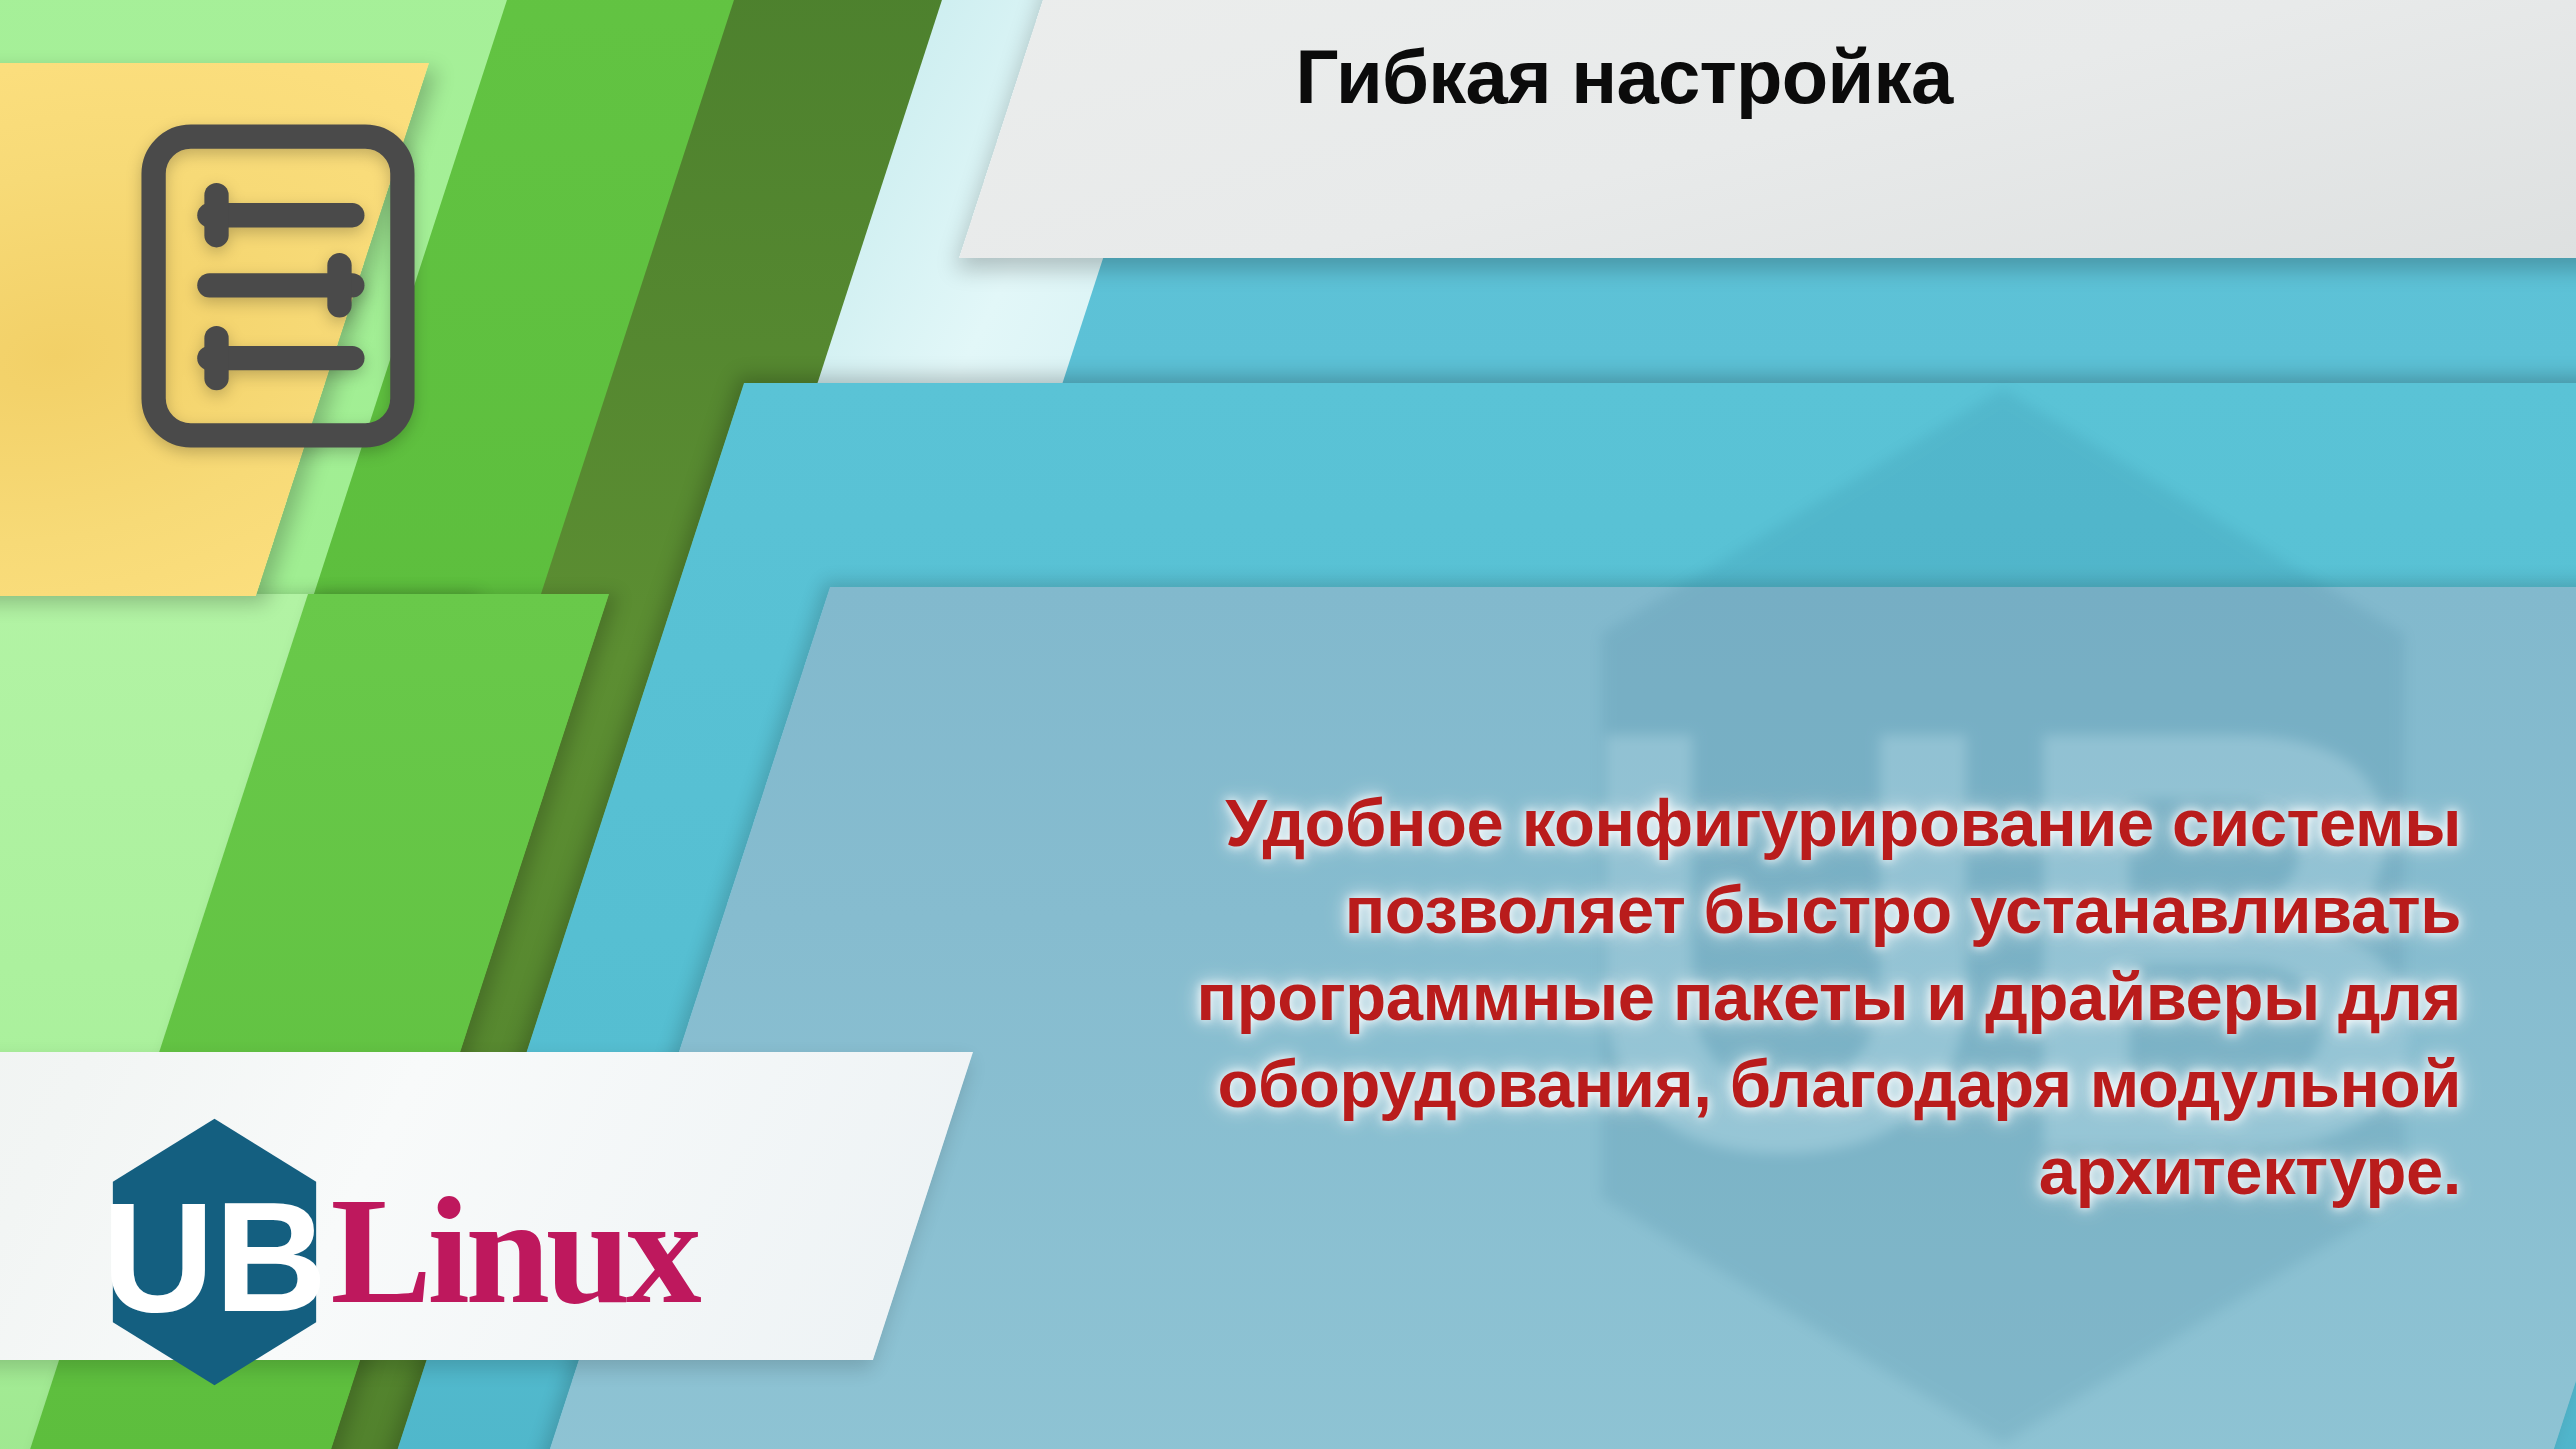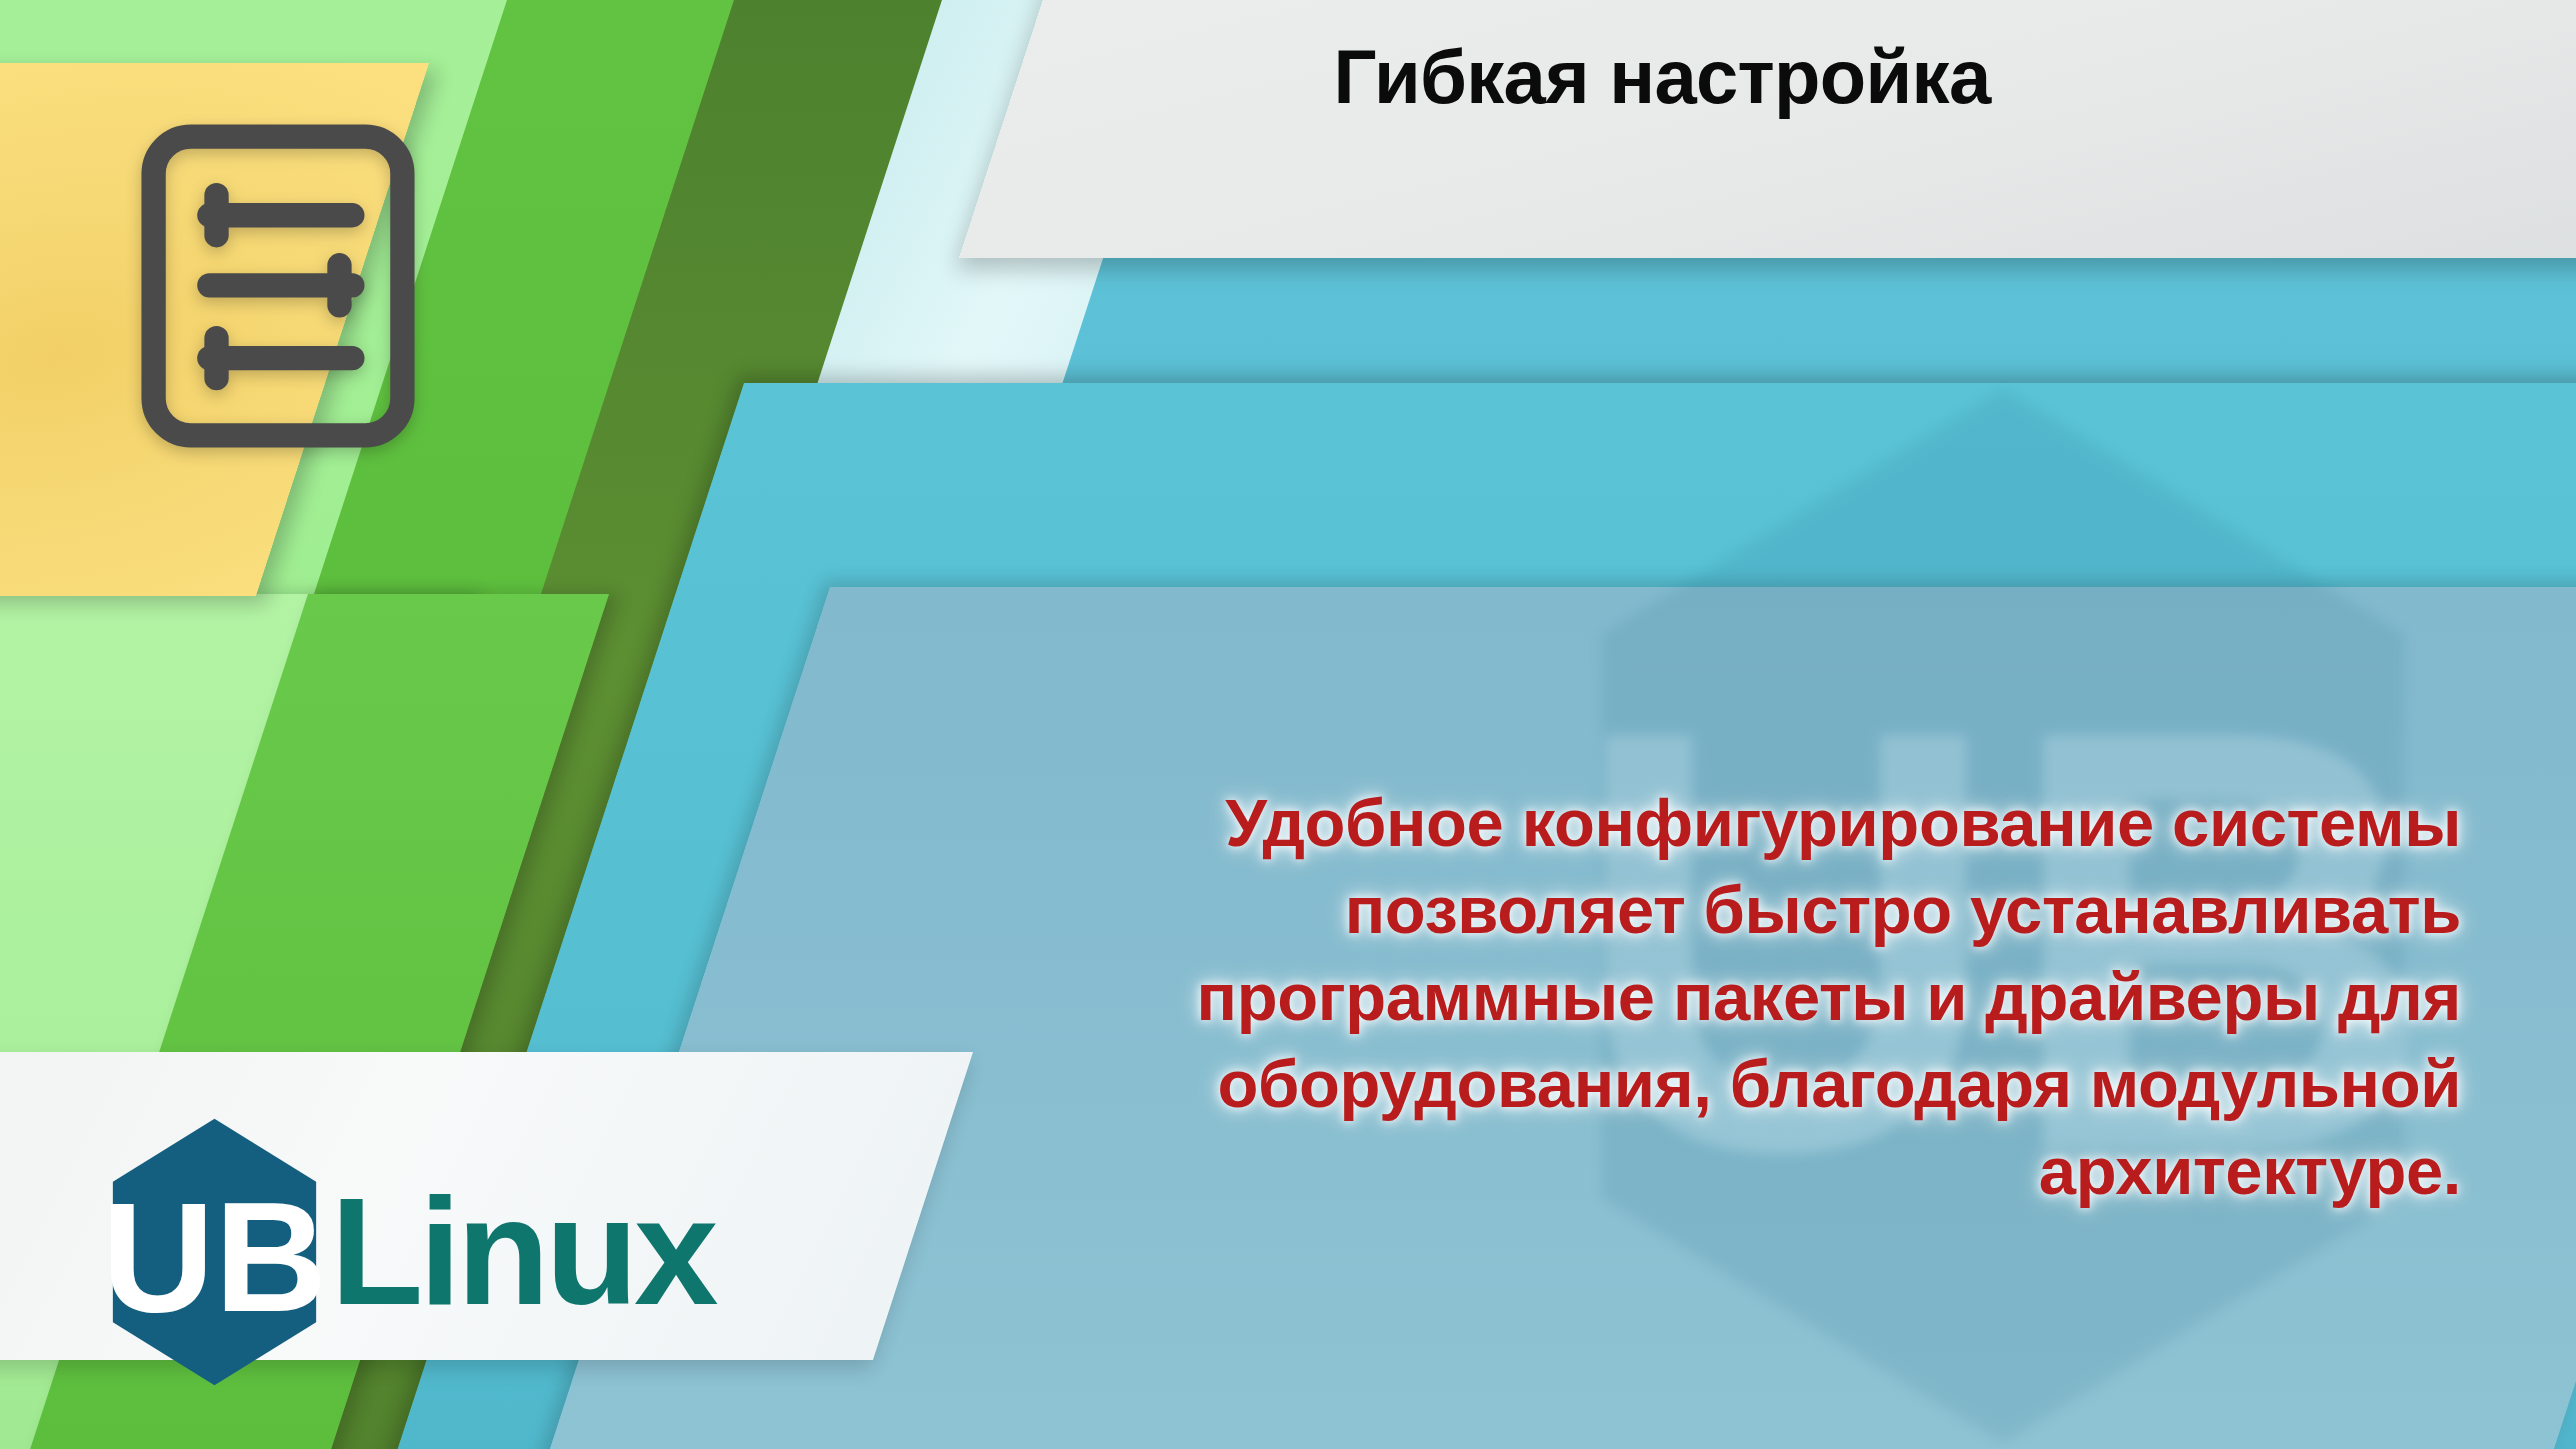--- a/index.html
+++ b/index.html
@@ -111,21 +111,21 @@
     top: -143px;
     width: 1789px;
     height: 401px;
     transform-origin: bottom left;
     transform: skewX(-18deg);
     background: linear-gradient(165deg,#eceeed 0%, #e8eaea 55%, #dcdfdf 100%);
     box-shadow: 0 11.4px 21.5px rgba(0,0,0,0.22);
   }
   #title-text {
     position: absolute;
-    left: 1247px;
+    left: 1209px;
     top: 33px;
     width: 830px;
     text-align: center;
     font-size: 76px;
     font-weight: 700;
     letter-spacing: -0.7px;
     color: #0b0b0b;
     font-family: "Liberation Sans", sans-serif;
     white-space: nowrap;
   }
@@ -206,26 +206,26 @@
     left: 100px;
     top: 1116px;
     display: flex;
     align-items: center;
     gap: 5.7px;
   }
   #logo-mark { width: 229px; height: 272px; display:block; }
   #logo-wordmark {
     font-size: 152px;
     font-weight: 700;
-    color: #0f766e;
+    color: #be185d;
     letter-spacing: -4.3px;
     line-height: 1;
     margin-left: -4.3px;
     margin-top: -2.9px;
-    font-family: Liberation Sans, sans-serif;
+    font-family: Liberation Serif, serif;
   }
 </style>
 </head>
 <body>
 
 <div id="slide">
 
   <div class="band" id="band-lightgreen-1"></div>
   <div class="band" id="band-brightgreen"></div>
   <div class="band" id="band-darkgreen"></div>

